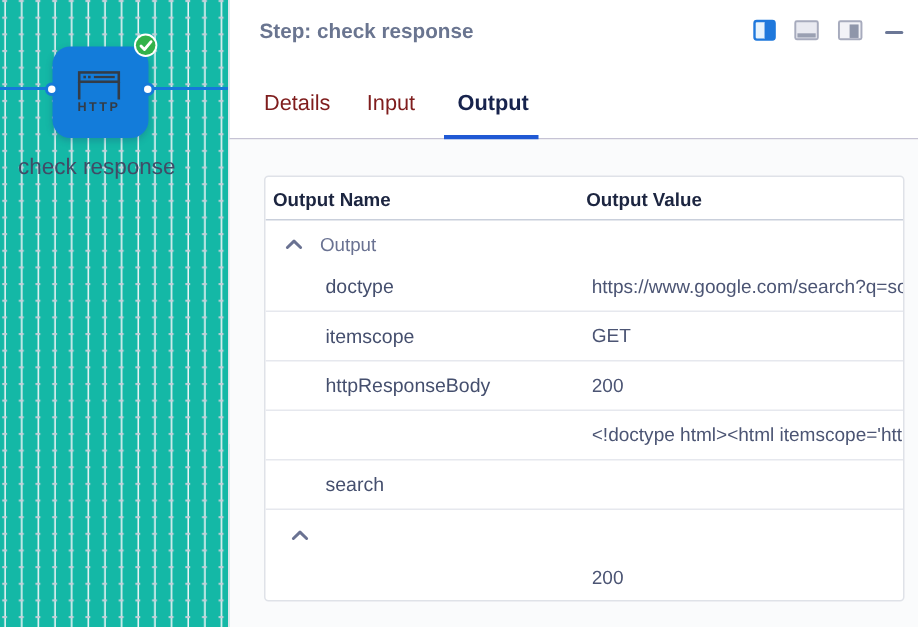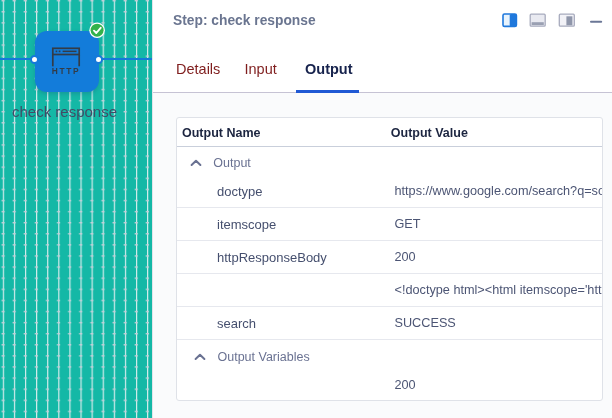--- a/index.html
+++ b/index.html
@@ -141,27 +141,25 @@
         </div>
         <div class="trow drow">
           <span class="cell dname">httpResponseBody</span>
           <span class="cell dval">200</span>
         </div>
         <div class="trow drow">
           <span class="cell dval">&lt;!doctype html&gt;&lt;html itemscope='http://sc</span>
         </div>
         <div class="trow drow">
           <span class="cell dname">search</span>
-          <span class="cell dval">SUCCESS</span>
         </div>
         <div class="trow grow g2">
           <svg class="chev" width="12" height="8">
               <path d="M 1.6 6 L 6 1.8 L 10.4 6" stroke="#6a7292" stroke-width="2" fill="none" stroke-linecap="round" stroke-linejoin="round"></path>
             </svg>
-          <span class="cell gname">Output Variables</span>
         </div>
         <div class="trow drow">
           <span class="cell dname fooname">foo</span>
           <span class="cell dval">200</span>
         </div>
       </div>
     </div>
   </div>
 </div>
 

